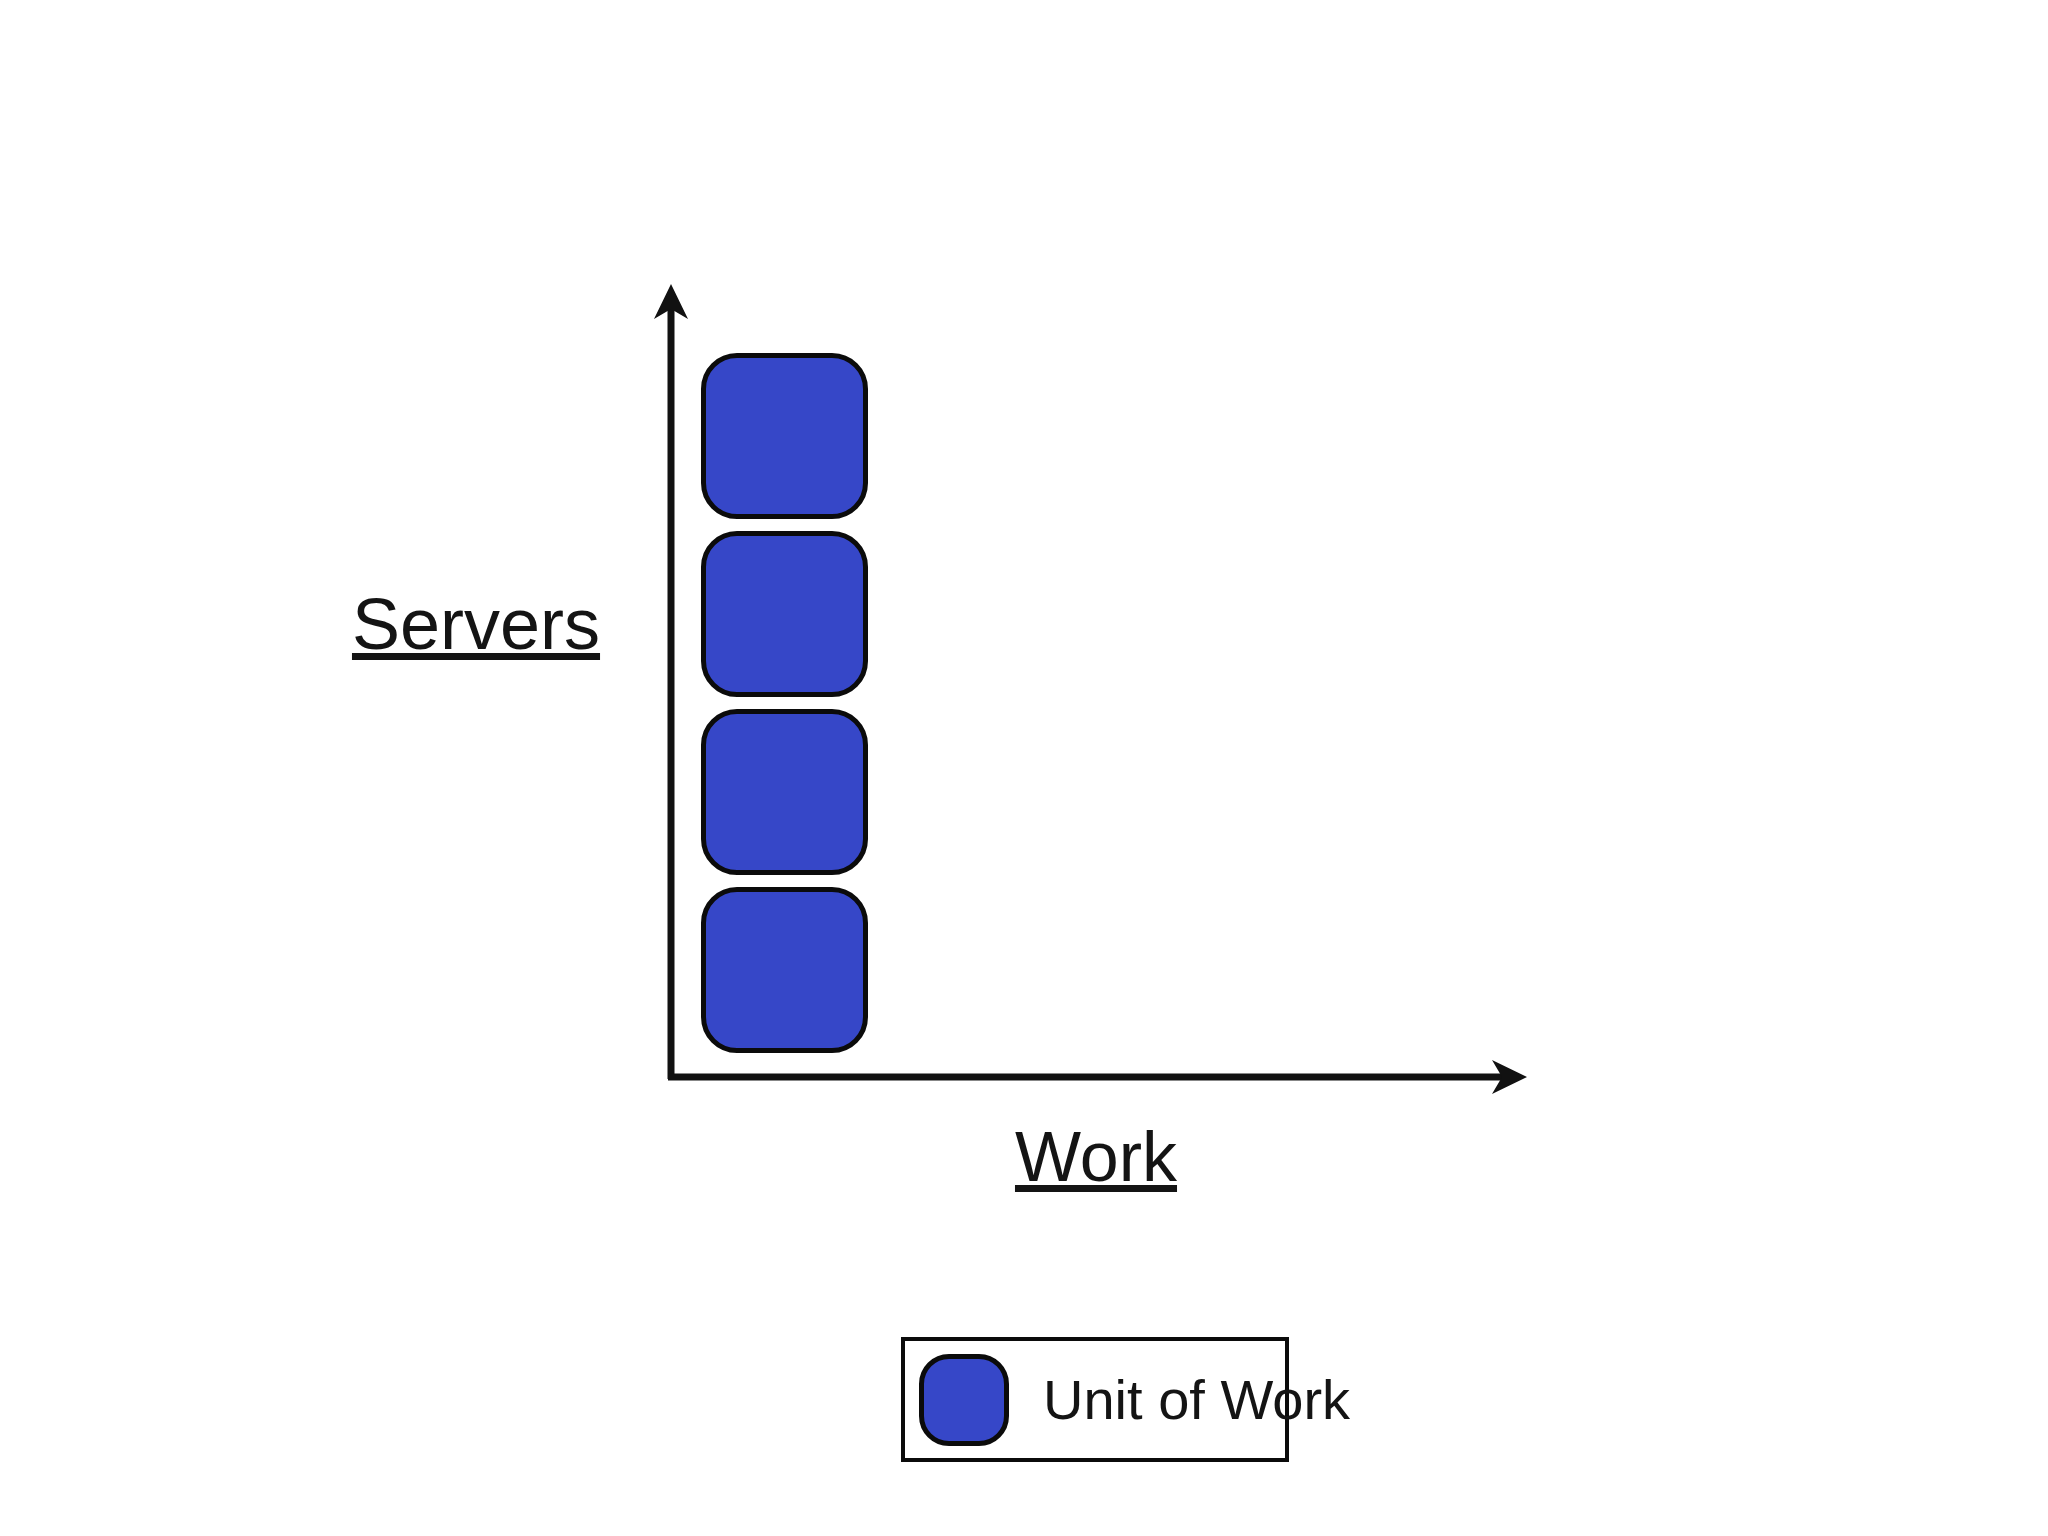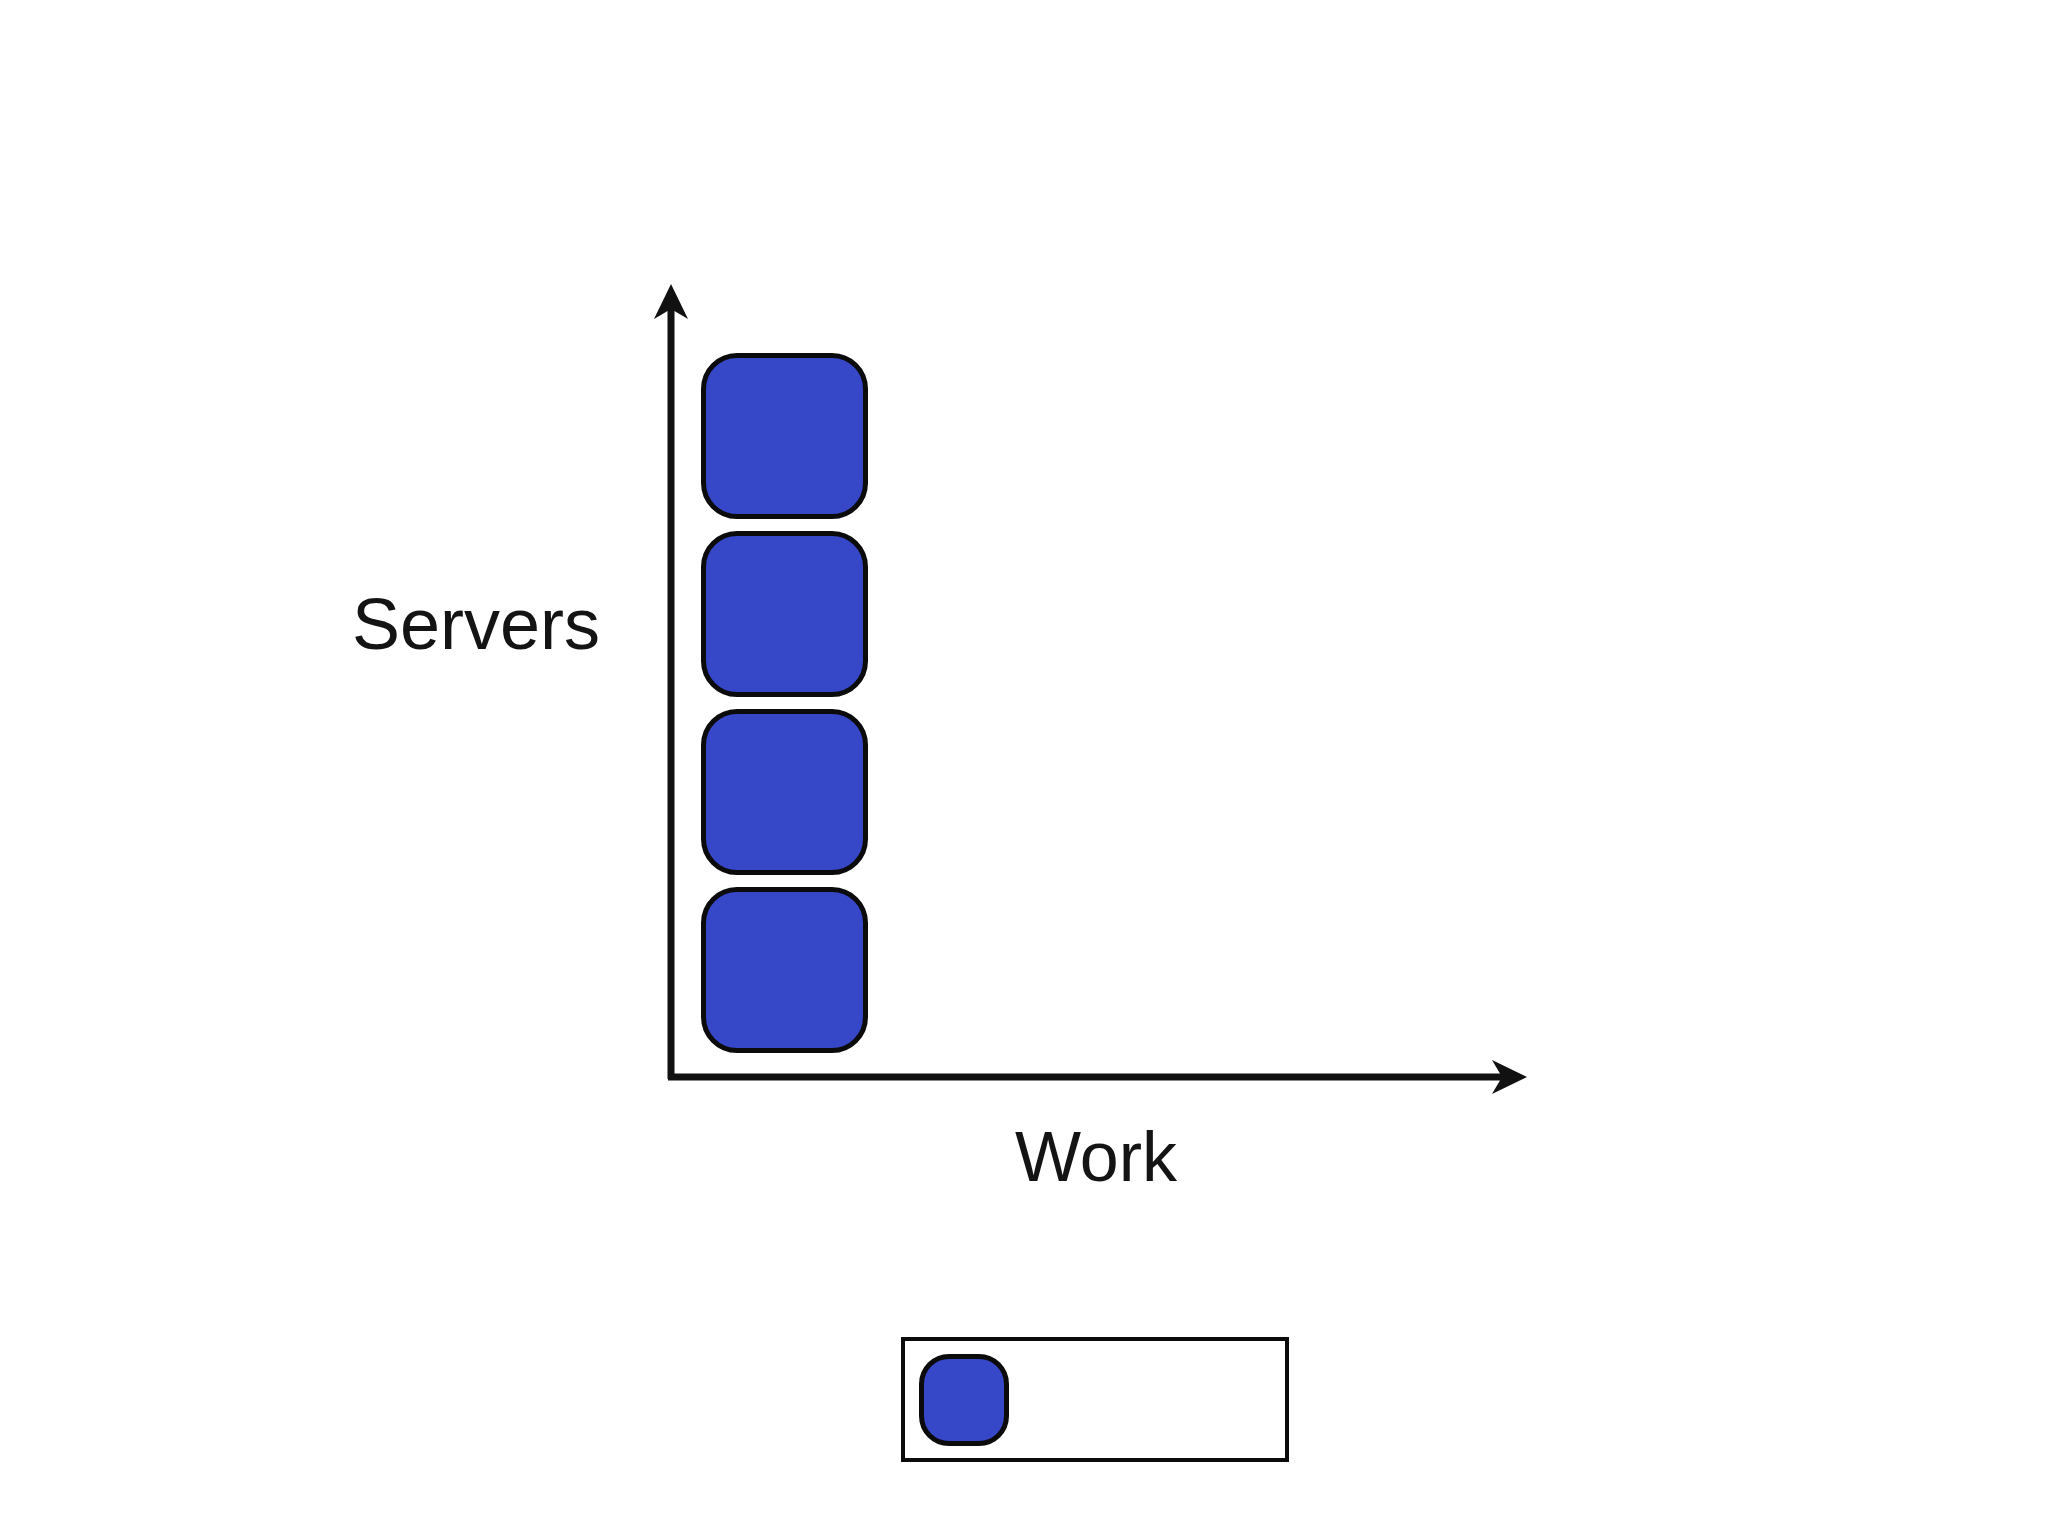--- a/index.html
+++ b/index.html
@@ -32,20 +32,21 @@
     stroke-width: 7;
   }
   .axes-svg polygon {
     fill: var(--axis, #111111);
   }
   .axis-label {
     position: absolute;
     color: var(--text, #141414);
     white-space: nowrap;
     line-height: 1.0;
+    text-decoration: underline;
   }
   .y-axis-label {
     left: 476px;
     top: 588px;
     transform: translateX(-50%);
     font-size: 72px;
   }
   .x-axis-label {
     left: 1096px;
     top: 1122px;
@@ -117,15 +118,16 @@
       <div class="unit"></div>
       <div class="unit"></div>
       <div class="unit"></div>
       <div class="unit"></div>
     </div>
 
   <div class="axis-label x-axis-label">Work</div>
 
   <div class="legend">
     <div class="legend-swatch"></div>
+    <div class="legend-label">Unit of Work</div>
   </div>
 
 </div>
 
 </body></html>

